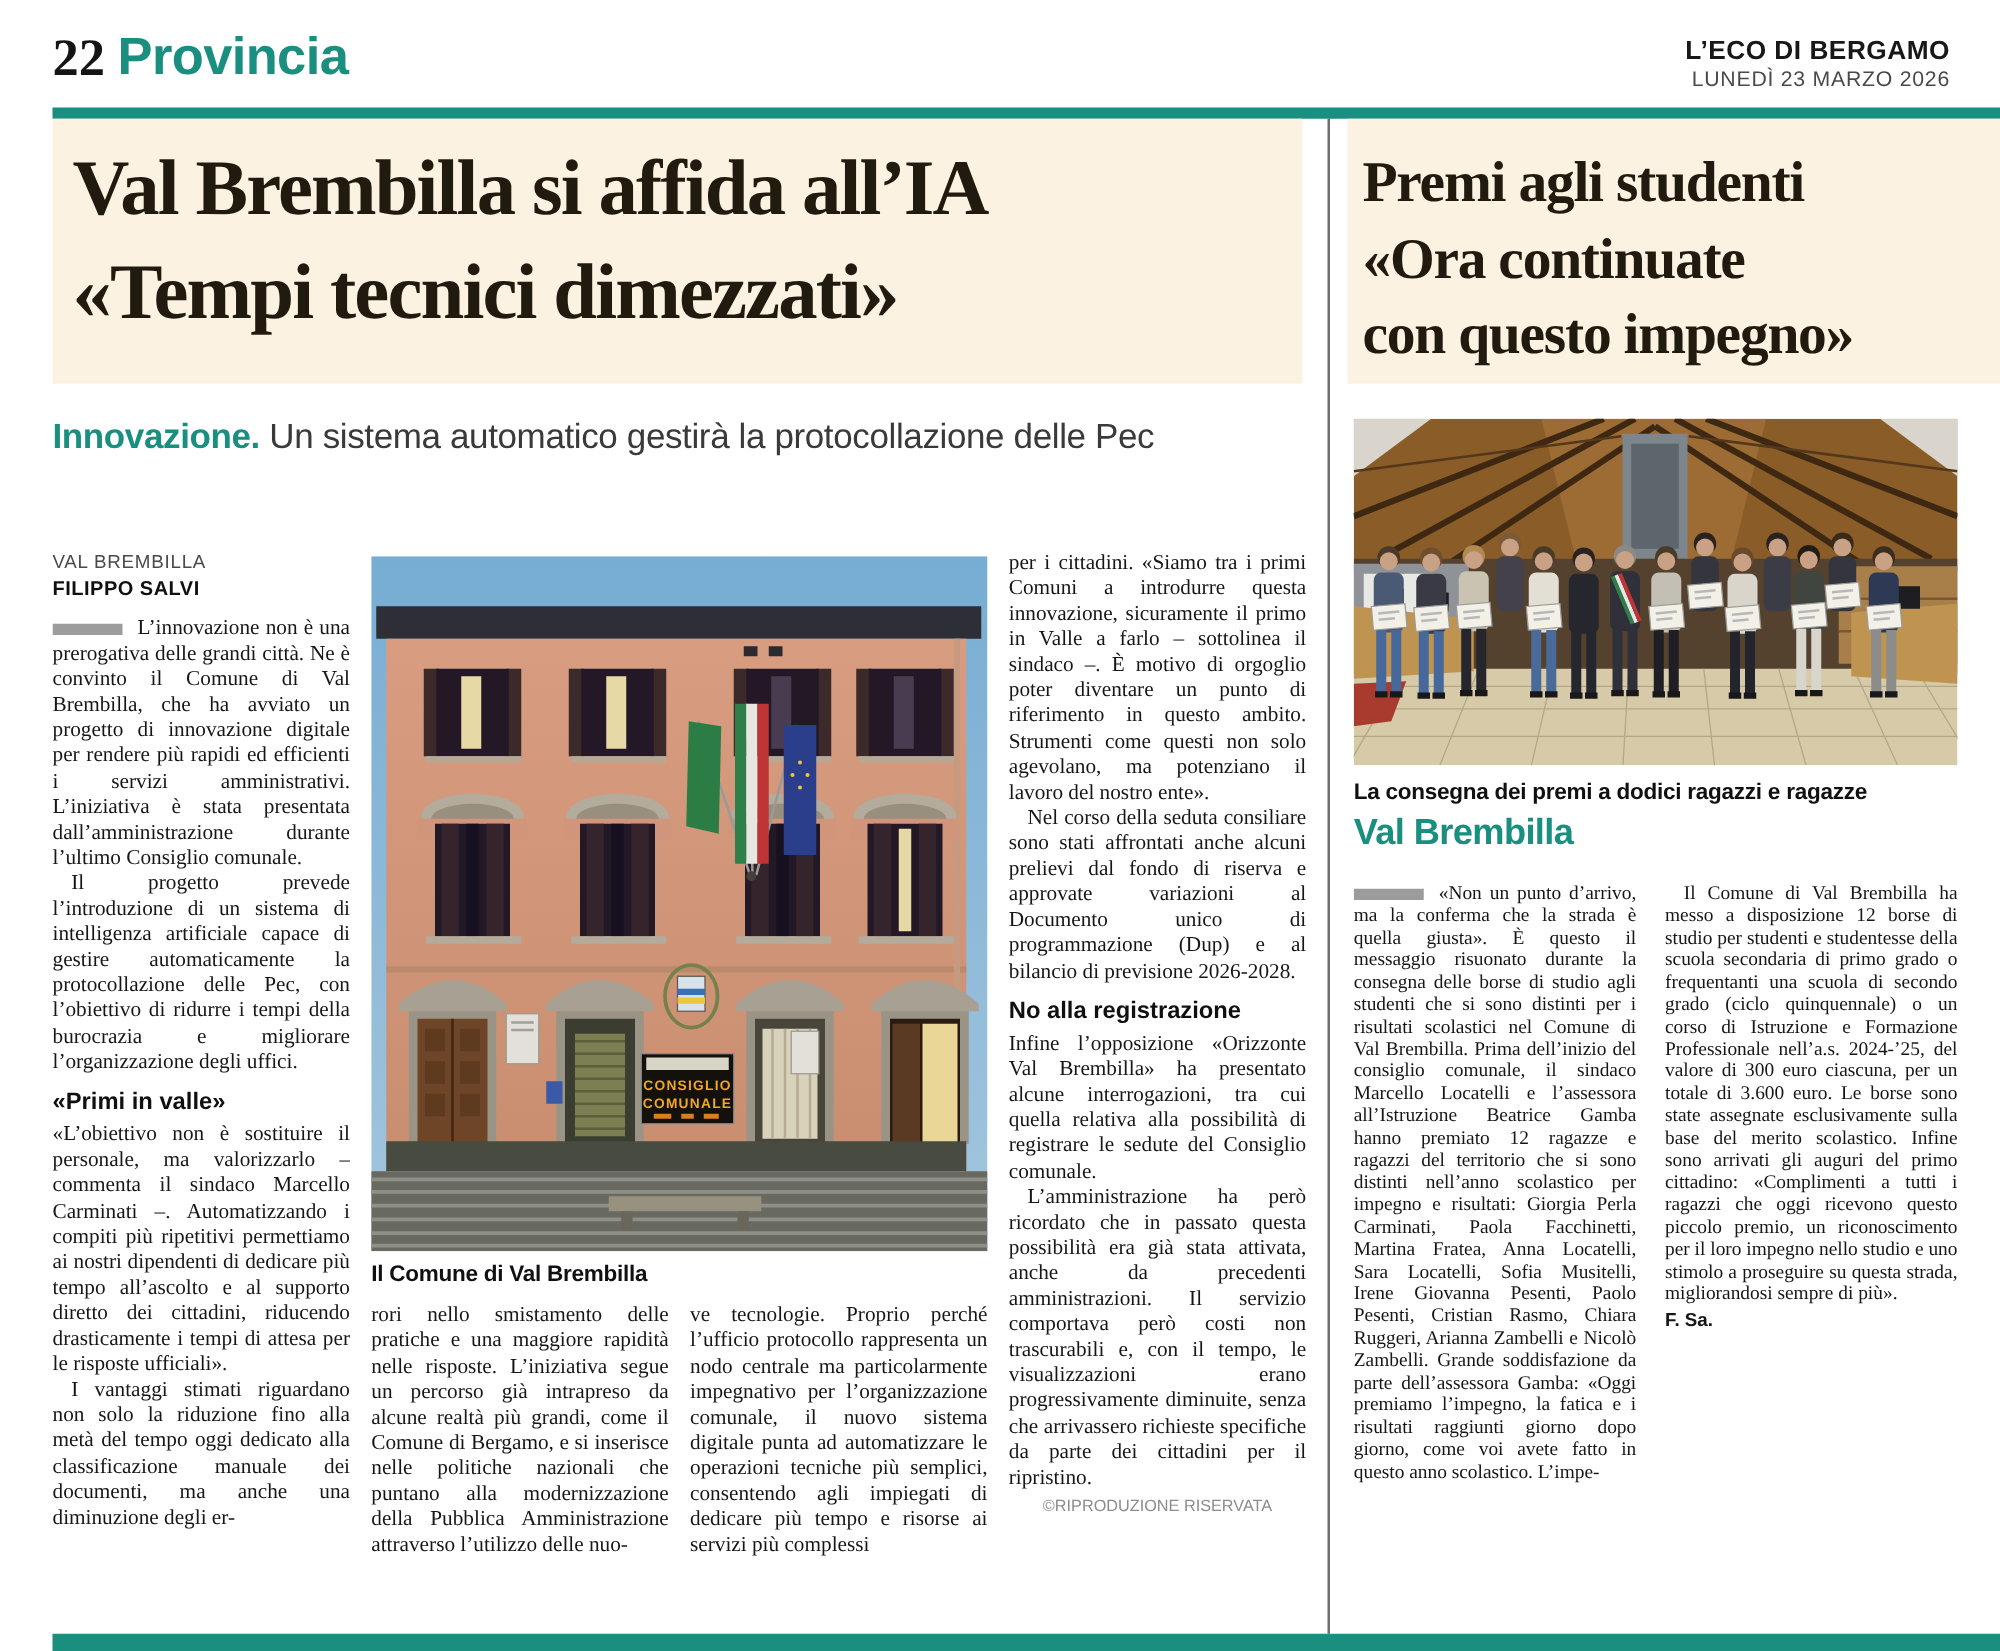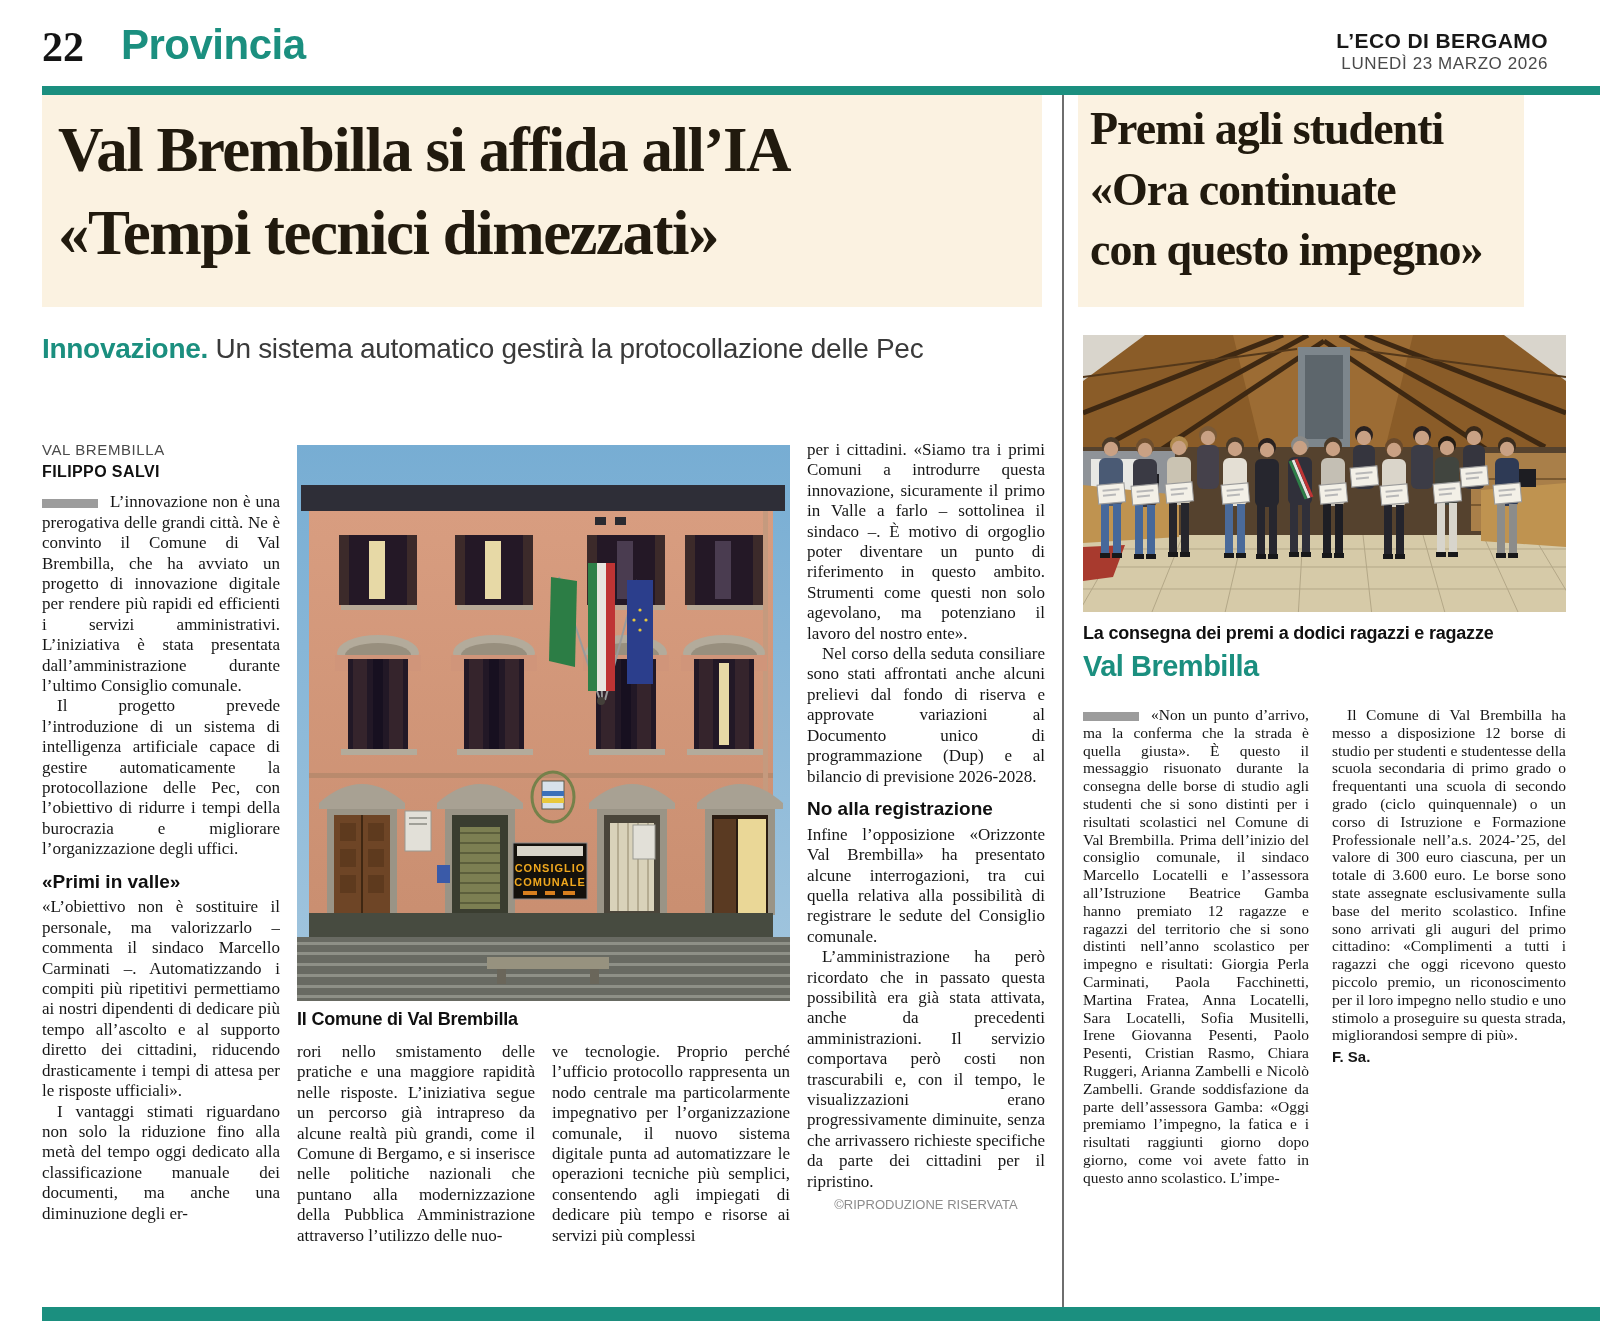--- a/index.html
+++ b/index.html
@@ -2,33 +2,33 @@
 <html lang="it"><head>
 <meta charset="utf-8">
 <style>
   html,body{margin:0;padding:0;background:#e8e8e8;}
   .page{position:relative;width:1600px;height:1321px;background:#ffffff;overflow:hidden;
         font-family:"Liberation Sans",sans-serif;color:#1a1a1a;}
   .abs{position:absolute;}
 
   
   .page-number{left:42px;top:26px;font:700 42px/1 "Liberation Serif",serif;color:#141414;}
-  .section-title{left:121px;top:24px;font:700 42px/1 "Liberation Sans",sans-serif;
+  .section-title{left:94px;top:24px;font:700 42px/1 "Liberation Sans",sans-serif;
                  color:var(--teal);letter-spacing:-0.5px;}
-  .masthead{right:52px;top:28px;text-align:right;}
+  .masthead{right:40px;top:28px;text-align:right;}
   .masthead-title{font:700 21px/1.2 "Liberation Sans",sans-serif;color:#181818;letter-spacing:.4px;}
   .masthead-date{font:400 17px/1.3 "Liberation Sans",sans-serif;color:#4a4a4a;letter-spacing:.6px;}
   .top-rule{left:42px;top:86px;width:1558px;height:9px;background:var(--teal);}
 
   
   .main-headline-box{left:42px;top:95px;width:1000px;height:212px;background:var(--cream);
                      padding:14px 16px;box-sizing:border-box;}
   .main-headline{font:700 63px/1.32 "Liberation Serif",serif;color:#211a0e;letter-spacing:-1.5px;margin:0;}
-  .side-headline-box{left:1078px;top:95px;width:446px;height:212px;background:var(--cream);
-                     padding:4px 12px;box-sizing:border-box;}
+  .side-headline-box{left:1078px;top:95px;width:522px;height:212px;background:var(--cream);
+                     padding:21px 12px;box-sizing:border-box;}
   .side-headline{font:700 46px/1.32 "Liberation Serif",serif;color:#211a0e;letter-spacing:-1px;margin:0;}
   .hl-line{display:block;}
 
   
   .standfirst{left:42px;top:330px;width:1008px;font:400 28px/1.38 "Liberation Sans",sans-serif;
               color:#3a3a3a;letter-spacing:-0.3px;}
   .standfirst-kicker{font-weight:700;color:var(--teal);}
 
   
   .kicker{font:400 15px/1.3 "Liberation Sans",sans-serif;color:#4a4a4a;letter-spacing:.6px;}

